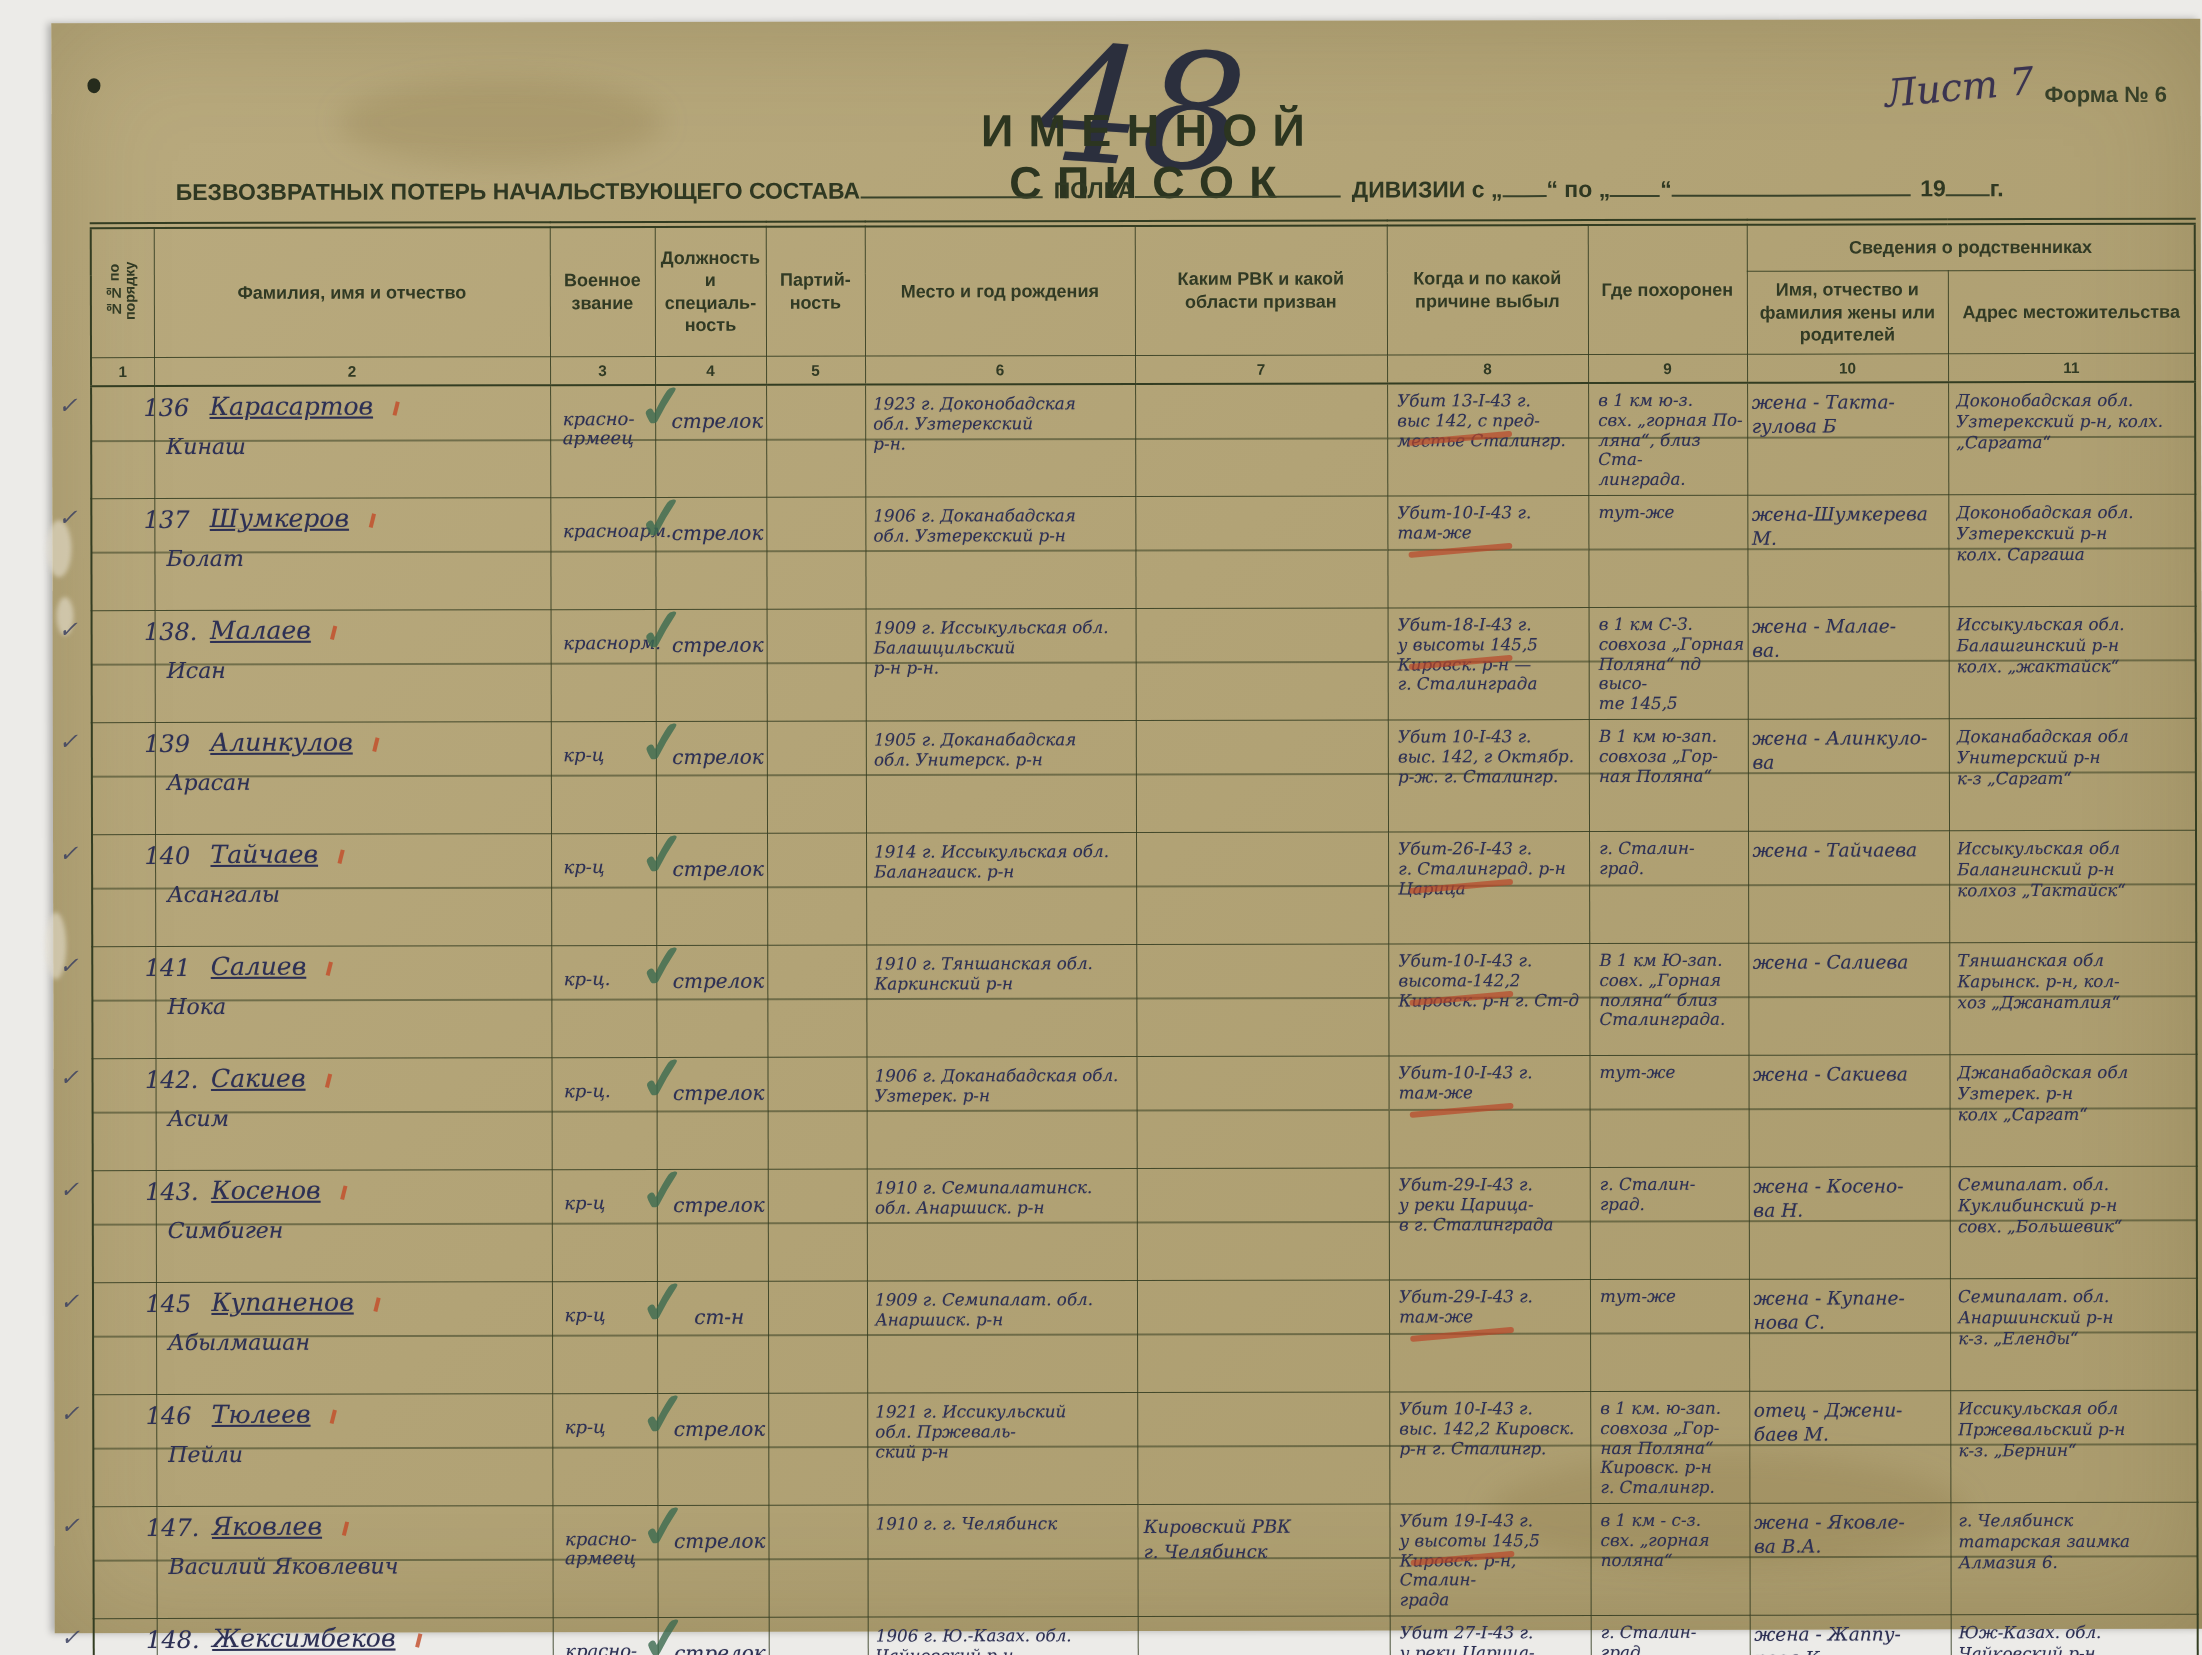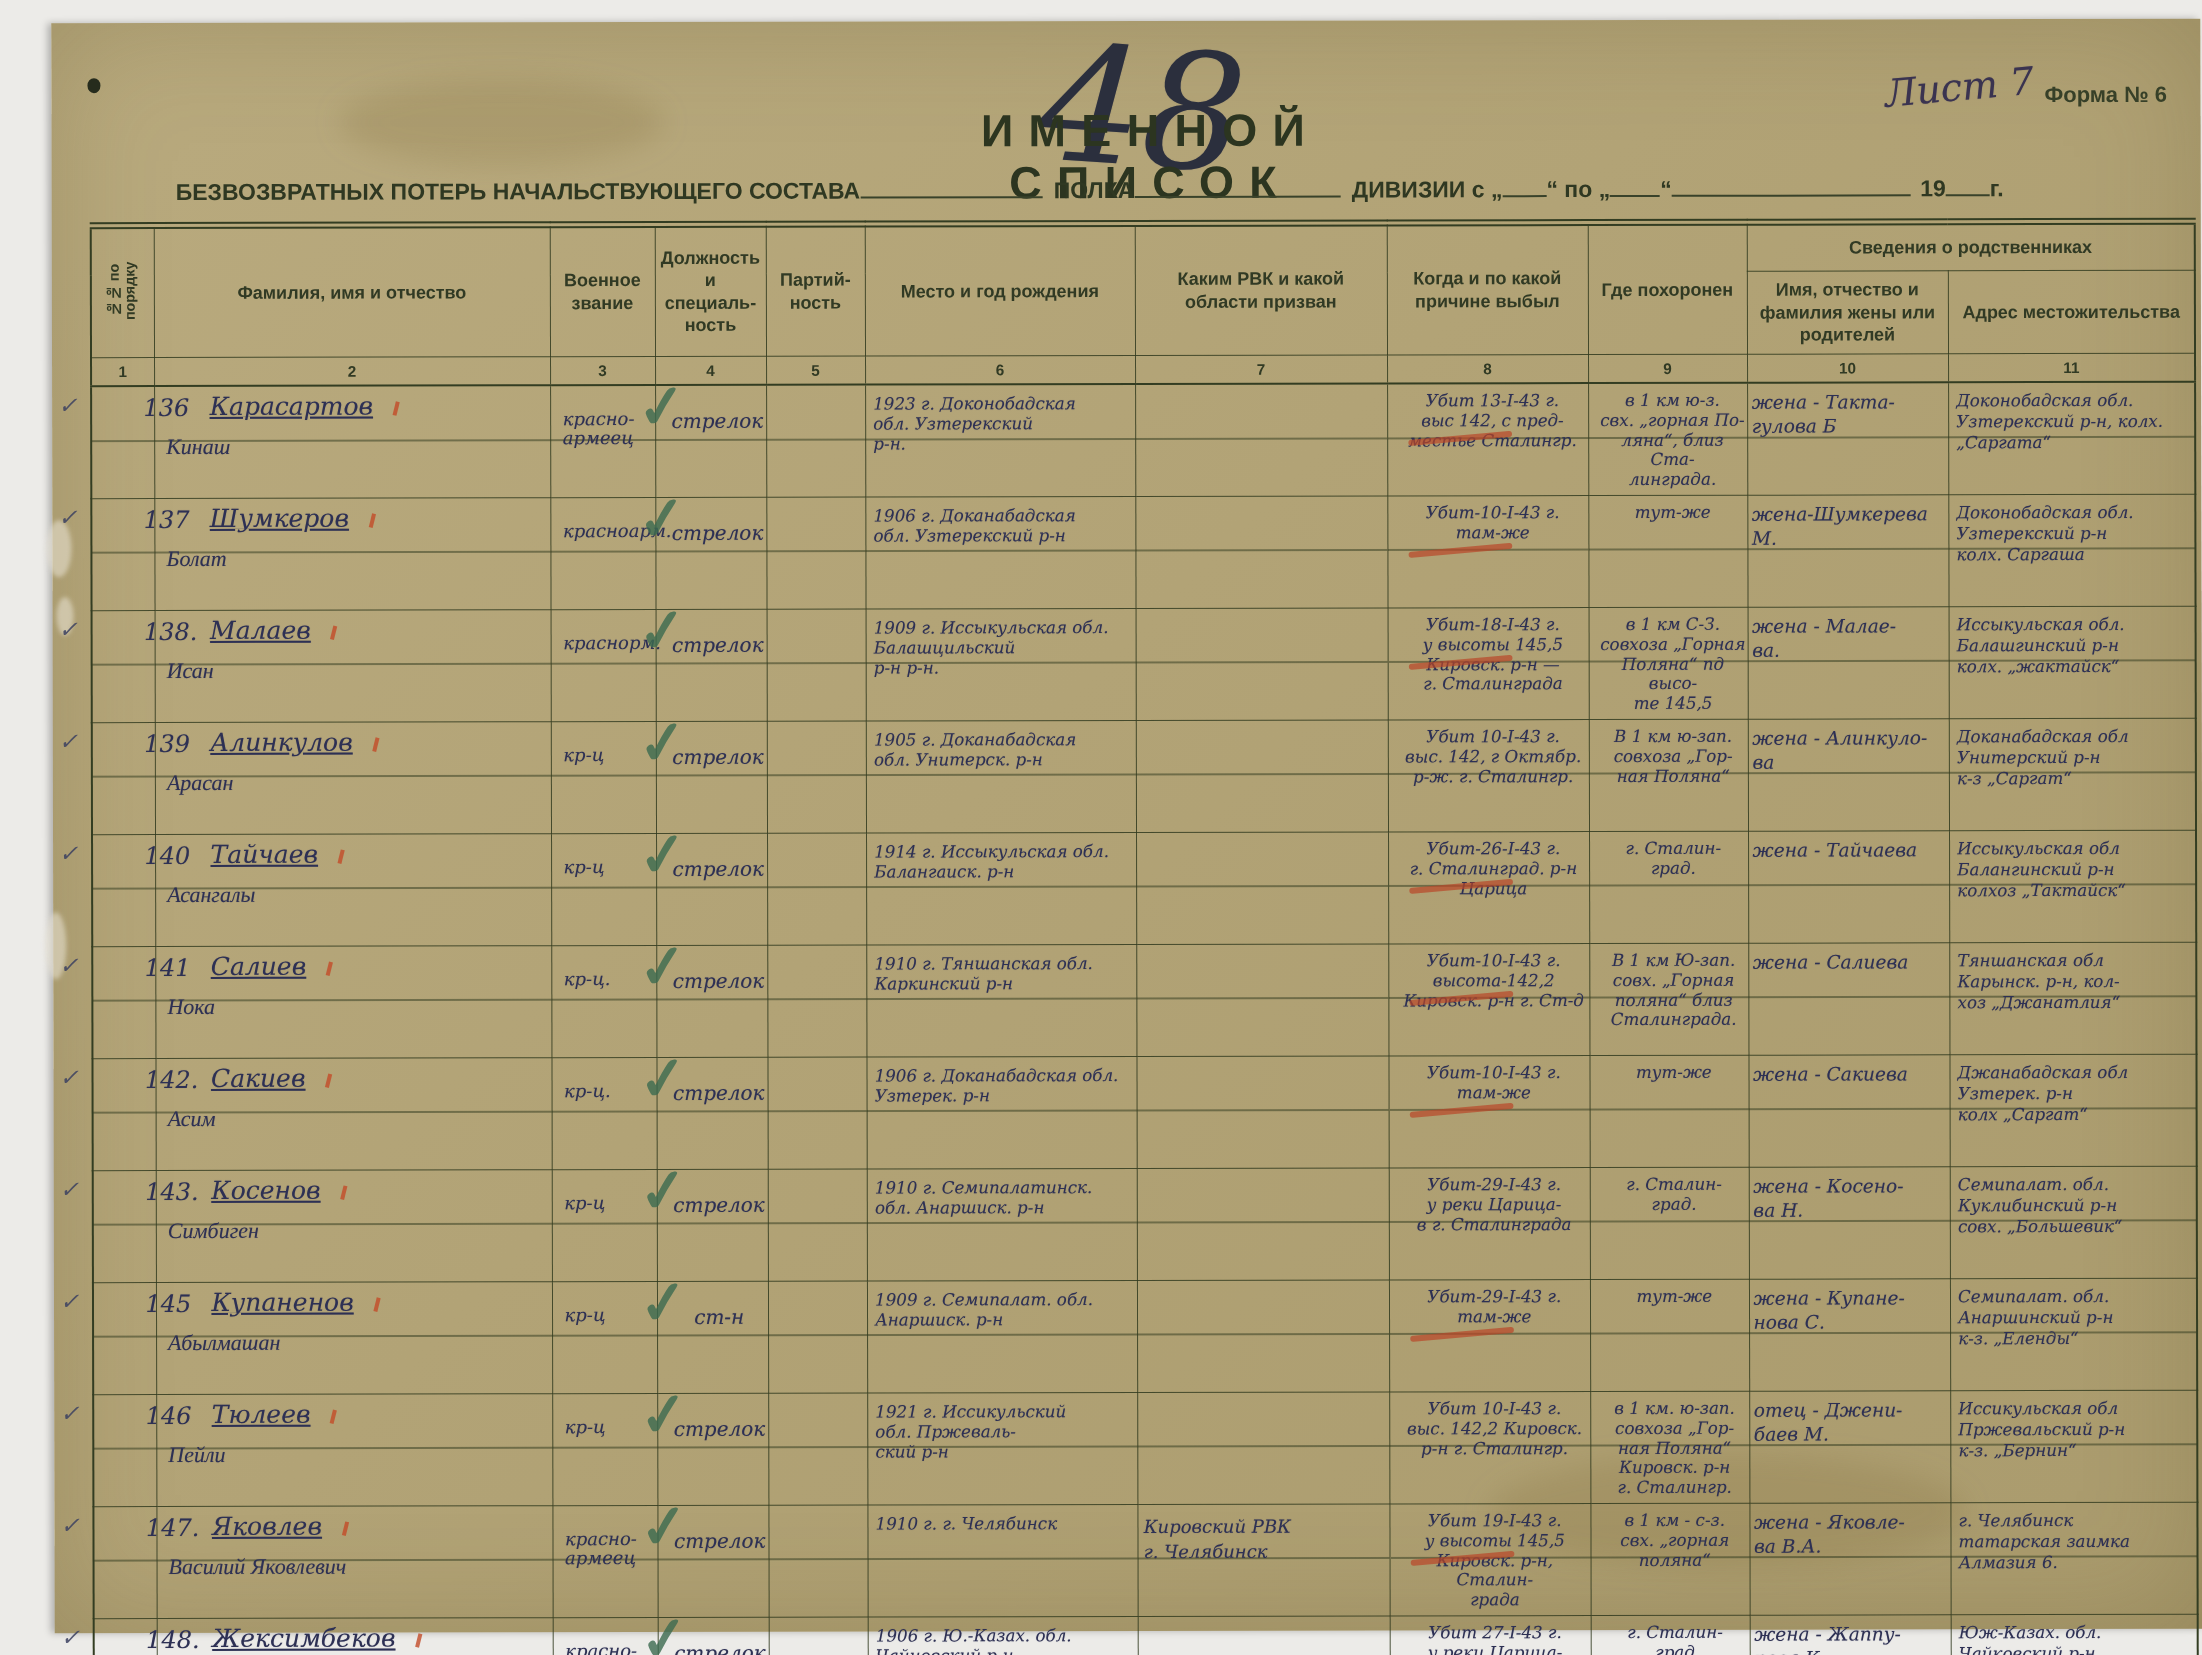--- a/index.html
+++ b/index.html
@@ -86,34 +86,34 @@
   .mcheck{
     position:absolute;left:-34px;top:5.7px;font-size:23px;color:#3c4161;
     font-style:italic;opacity:.85;
   }
   .c-num .cellbox{overflow:visible;padding-top:7.6px;}
   .surname{font-size:25px;padding:7.6px 0 0 55px;line-height:1;text-decoration:underline;}
   .surname::after{
     content:"";display:inline-block;width:3.8px;height:14.3px;background:rgba(195,75,40,.8);
     margin-left:21px;transform:rotate(14deg);vertical-align:middle;
   }
-  .given{font-size:22px;padding:17px 0 0 11.5px;line-height:1;font-family:Liberation Serif, serif;}
+  .given{font-size:22px;padding:17px 0 0 11.5px;line-height:1;}
   .c-rank .cellbox{padding-top:23px;}
   .c-rank .hw{font-size:18px;line-height:1.1;padding-left:12px;}
   .c-duty .cellbox{padding-top:23px;}
   .c-duty .hw{font-size:20px;padding-left:13.4px;text-align:center;}
   .gcheck{
     position:absolute;left:-19px;top:-13.4px;font-size:59px;color:#3c6b50;
     opacity:.8;transform:rotate(-6deg);z-index:3;font-weight:700;
   }
   .c-birth .cellbox,.c-rvk .cellbox{padding-top:9.6px;}
   .c-birth .hw{padding-left:7.6px;}
   .c-rvk .hw{font-size:18px;padding-left:5.7px;line-height:1.4;}
   .c-fate .cellbox,.c-buried .cellbox,.c-family .cellbox,.c-address .cellbox{padding-top:7.6px;}
-  .c-fate .hw,.c-buried .hw{padding-left:9.6px;text-align:center;}
+  .c-fate .hw,.c-buried .hw{padding-left:9.6px;}
   .c-family .hw{font-size:18.6px;line-height:1.3;padding-left:4px;}
   .c-address .hw{padding-left:7.6px;line-height:1.25;}
   td.red-mark{position:relative;}
   td.red-mark::after{
     content:"";position:absolute;left:10%;top:46%;width:52%;height:5.7px;
     background:rgba(185,70,40,.7);transform:rotate(-5deg);border-radius:3.8px;
   }
   .hw{text-shadow:0 0 1px rgba(45,48,84,.35);}
 </style>
 </head>

